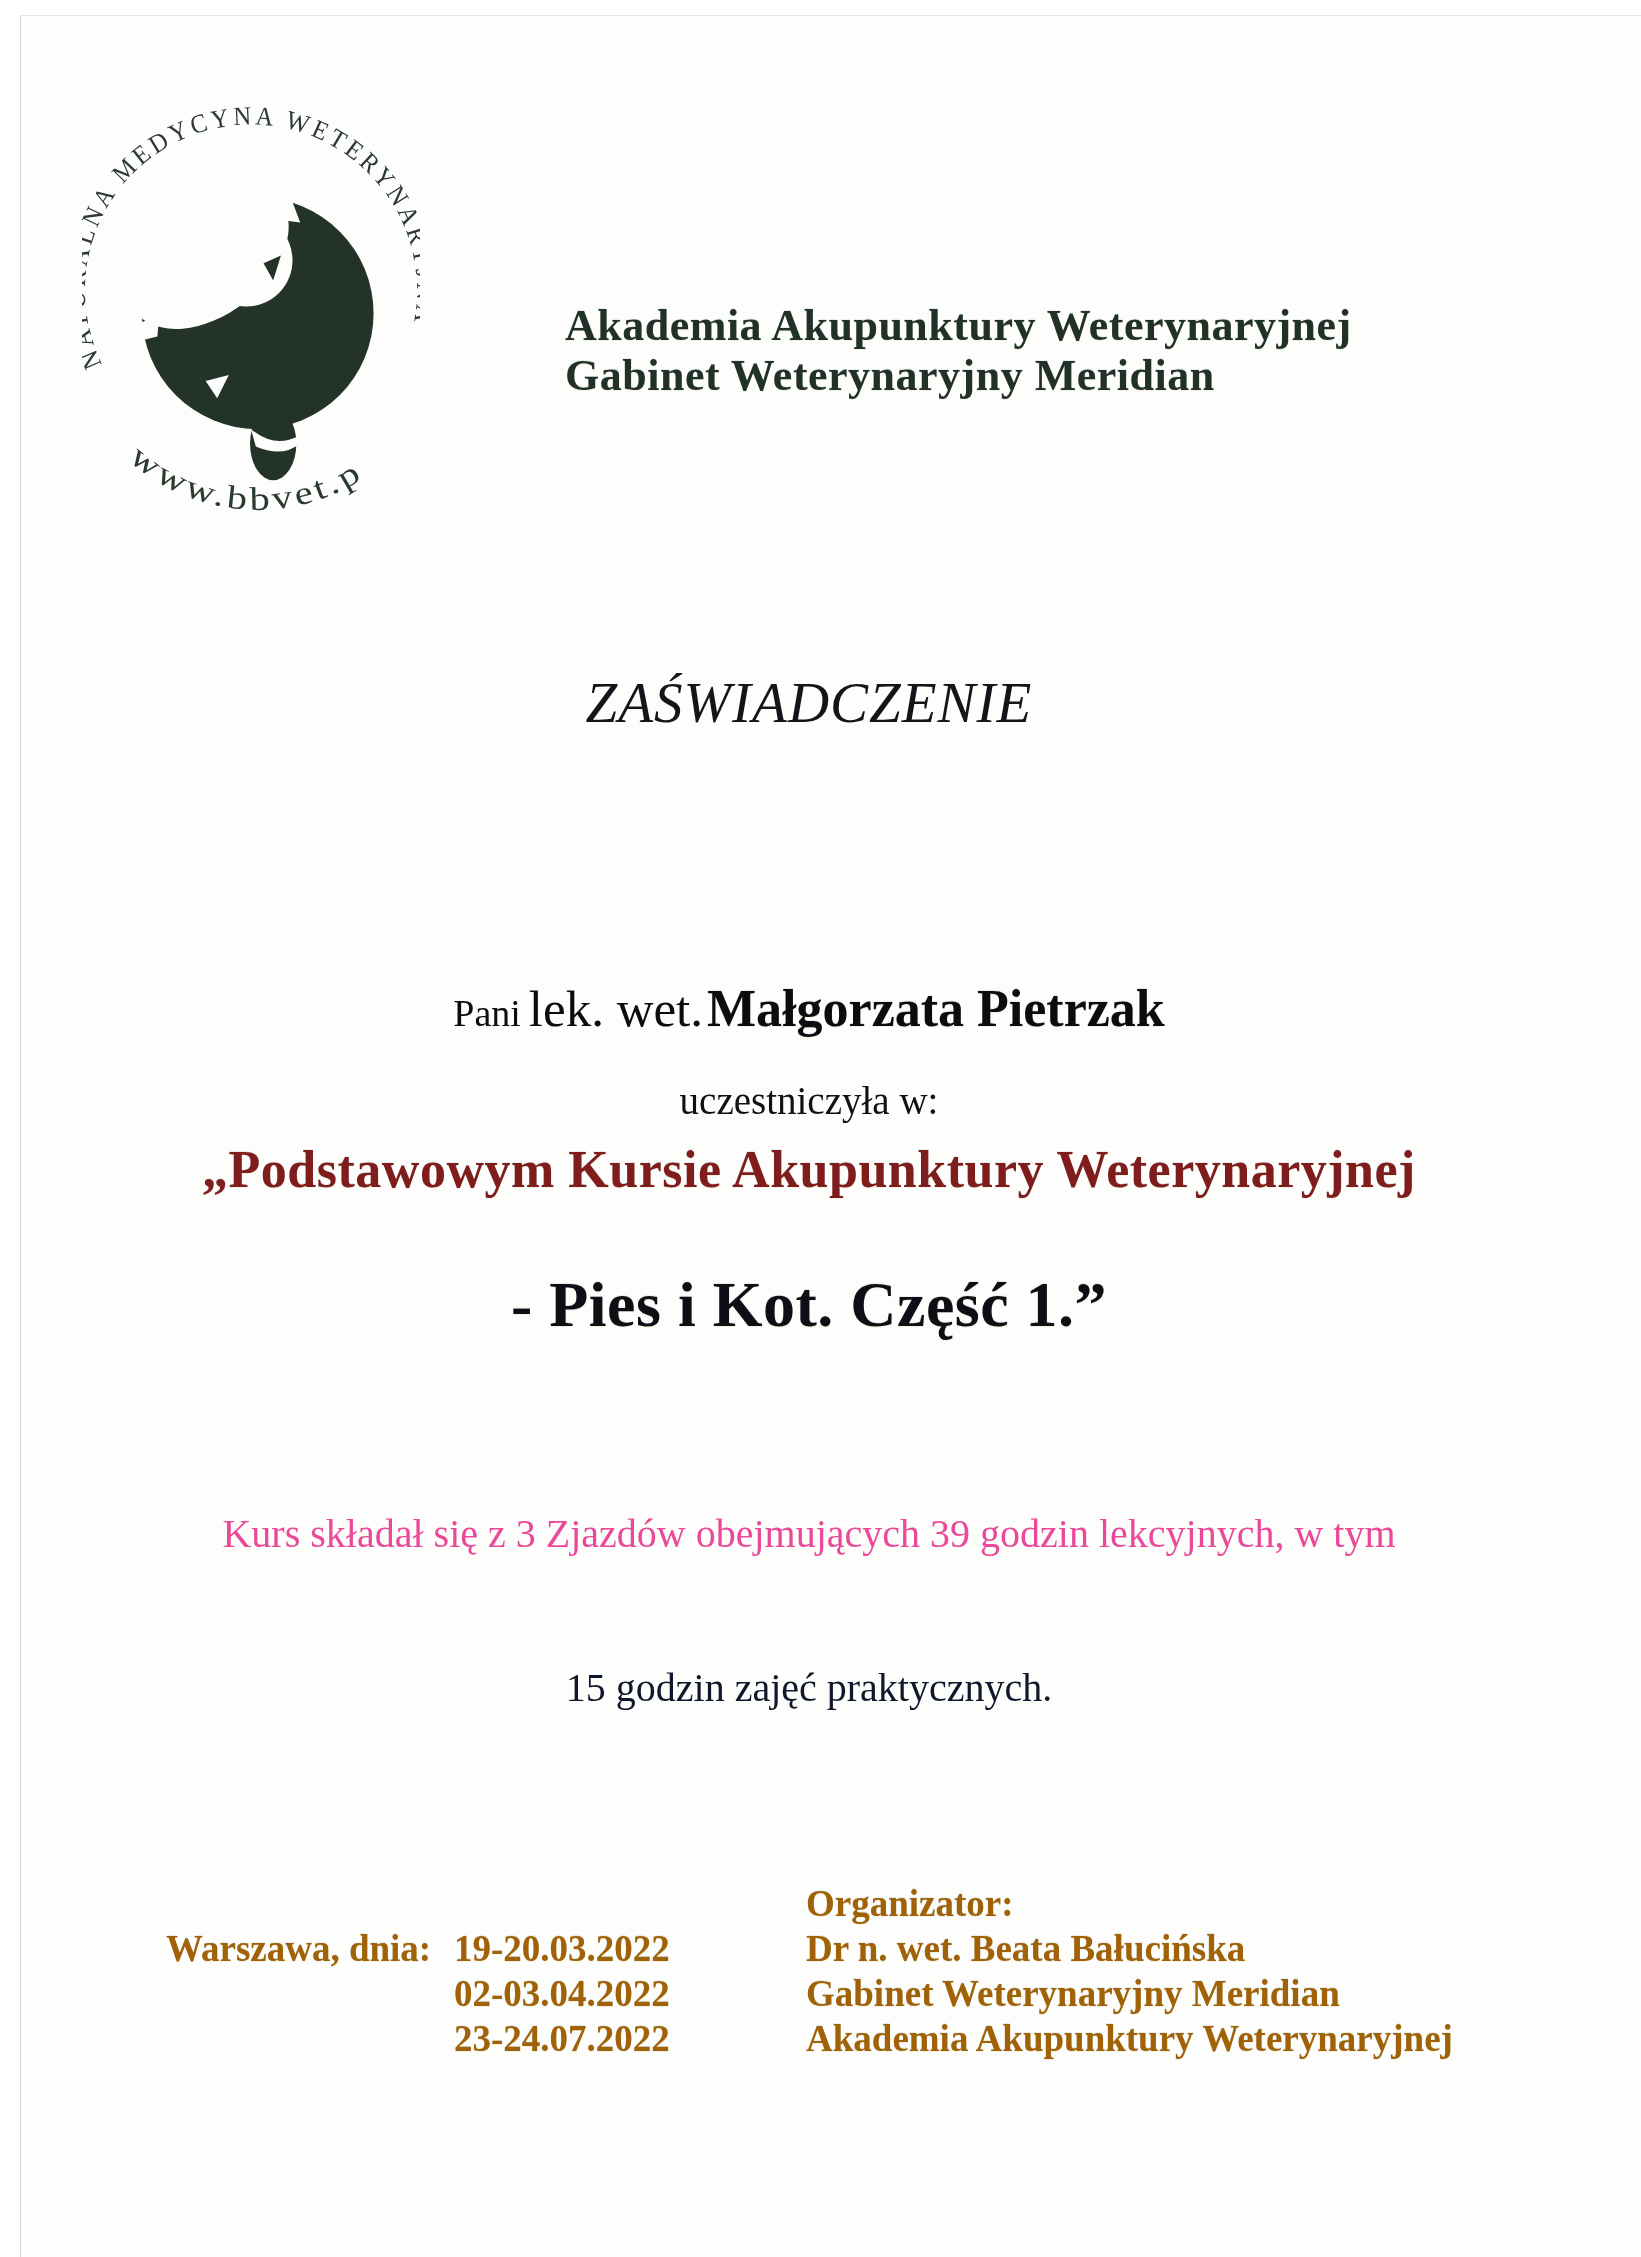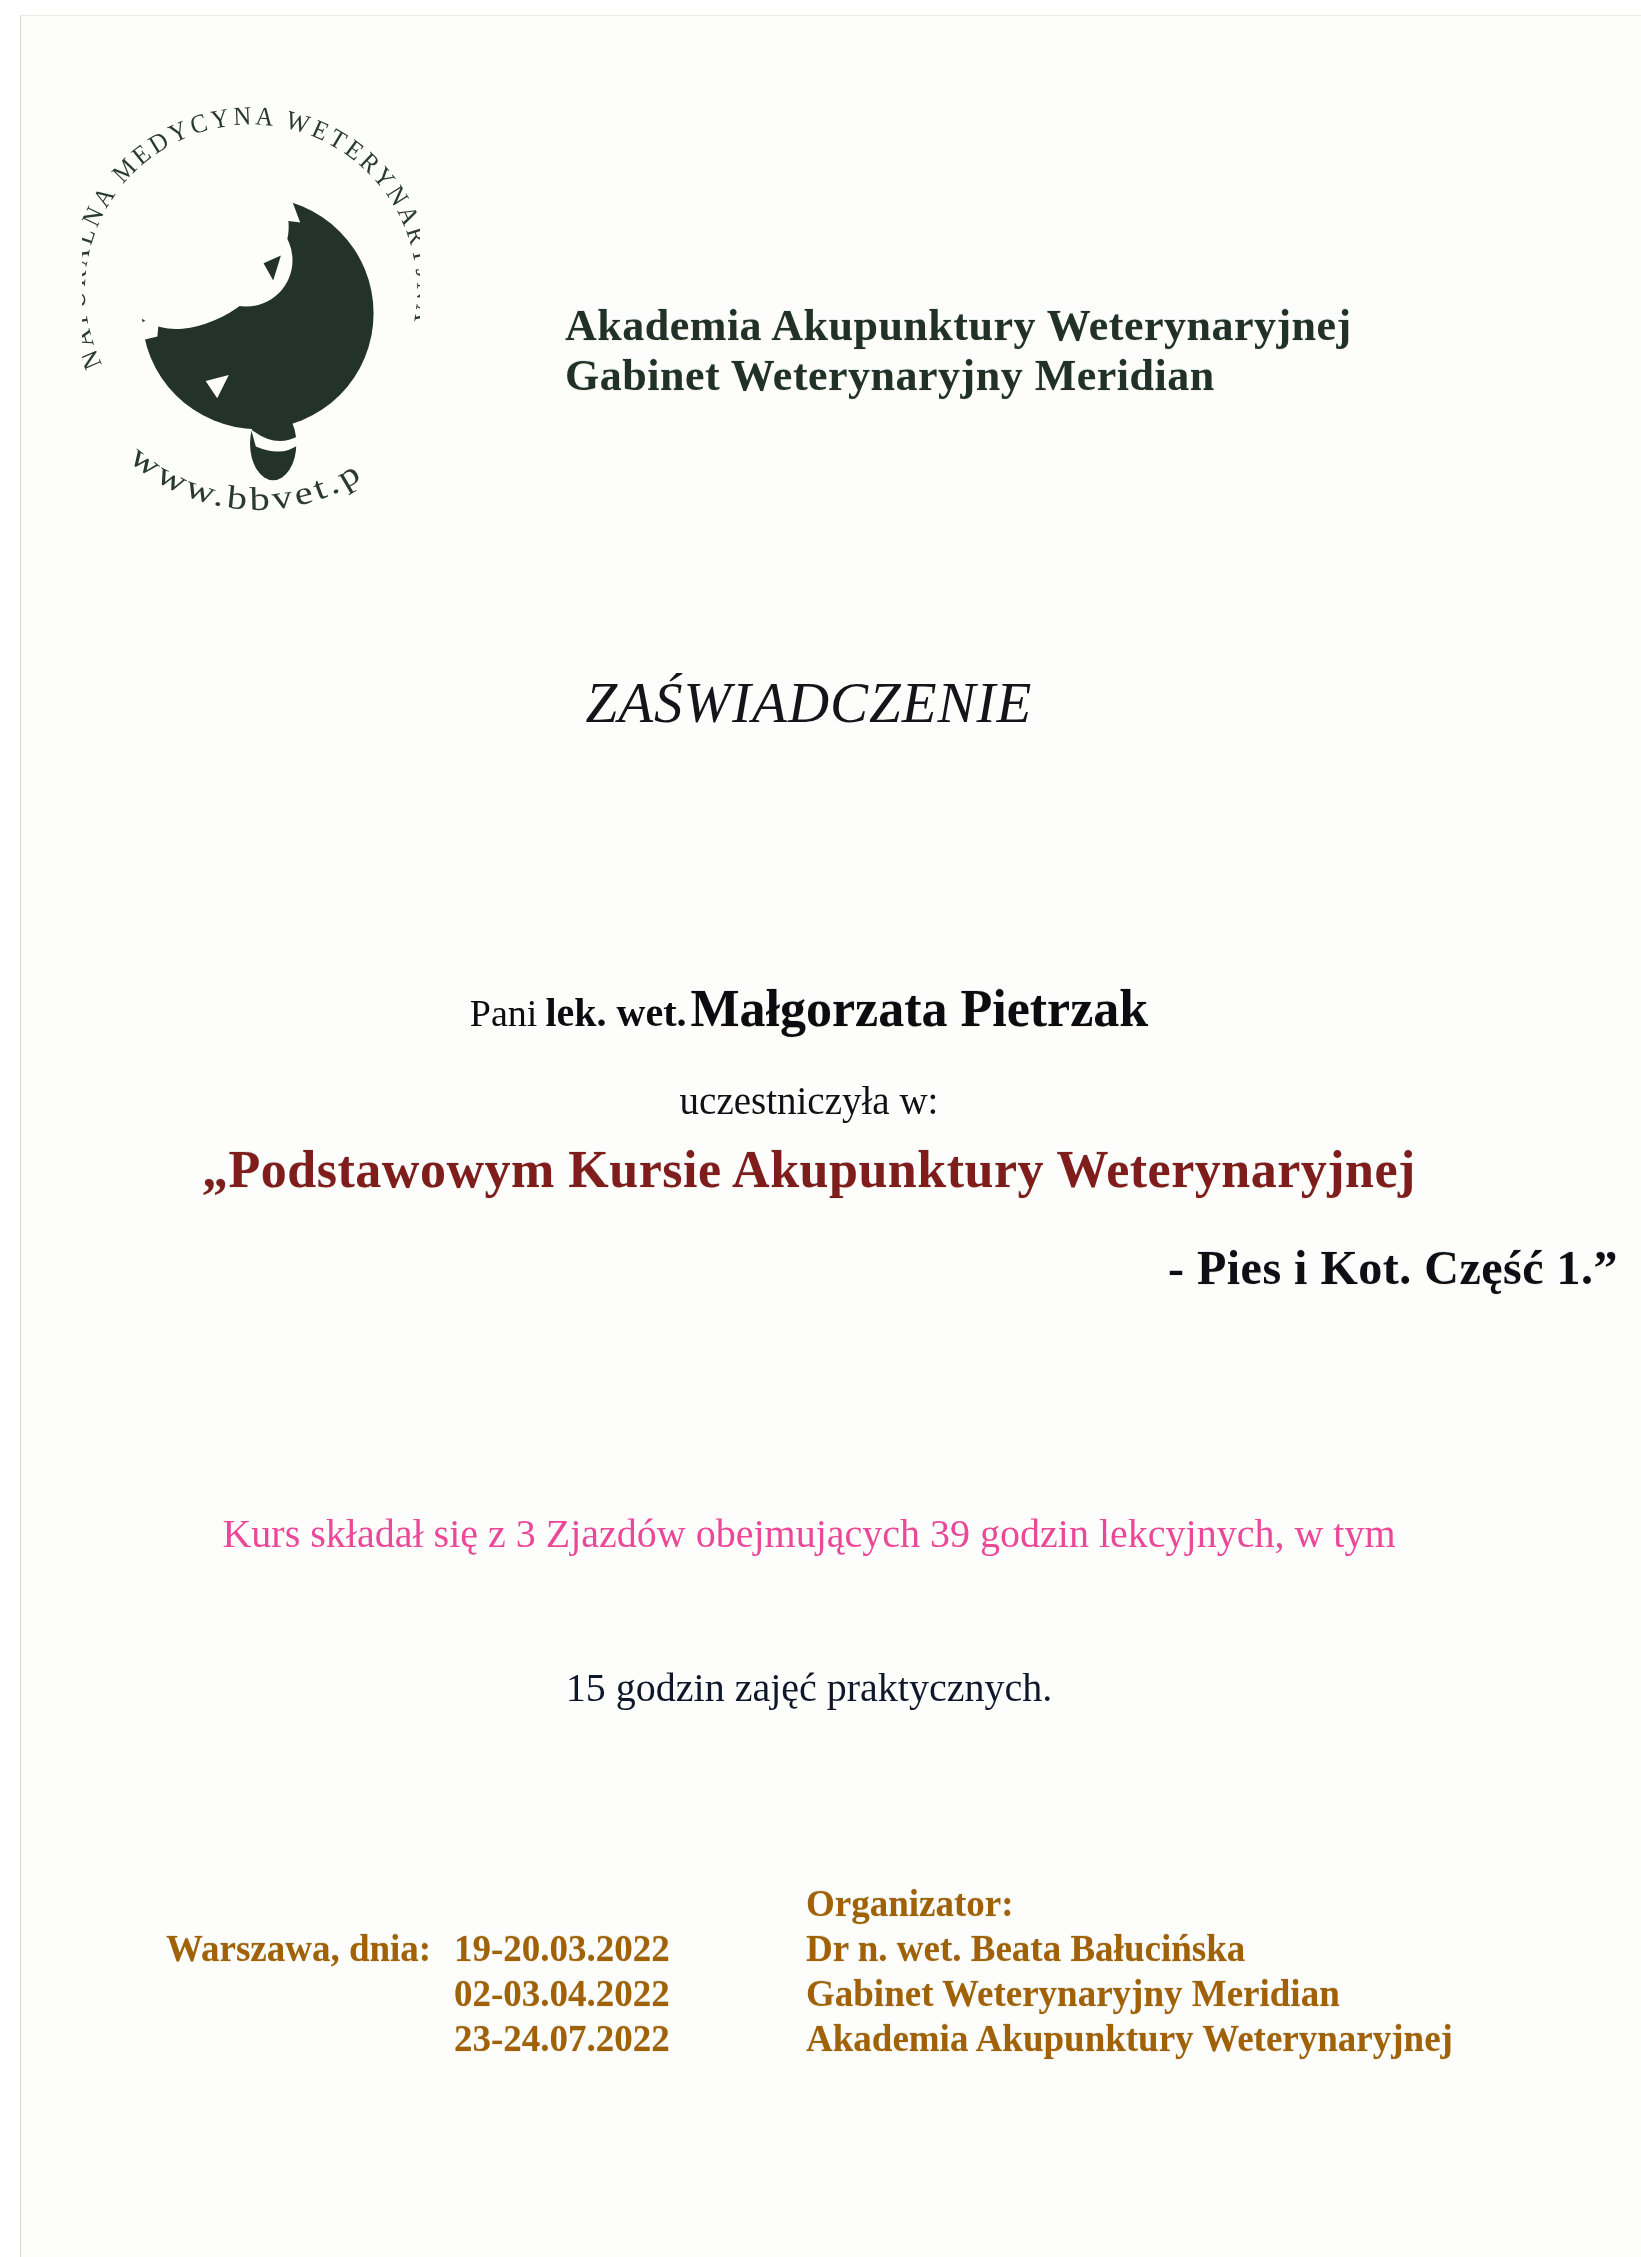--- a/index.html
+++ b/index.html
@@ -8,25 +8,25 @@
   .paper{position:absolute;left:20px;top:15.4px;right:0;bottom:0;background:#fdfdfb;
          border-left:1px solid #dcd8d2;border-top:1px solid #ece9e3;}
   .abs{position:absolute;}
   .centered{left:0;width:1618px;text-align:center;}
   .scan{text-shadow:0 -1.4px 0 rgba(90,160,190,.16), 0 1.4px 0 rgba(205,185,120,.18);}
   .header-block{left:565px;top:301px;font-size:44px;font-weight:bold;line-height:50px;
                 color:#223128;letter-spacing:0.5px;white-space:nowrap;}
   .doc-title{top:670px;font-size:57px;font-style:italic;color:#14141a;letter-spacing:1px;}
   .recipient{top:979px;color:#0b0b10;}
   .recipient .prefix{font-size:38px;}
-  .recipient .degree{font-size:40px;font-weight:bold;}
+  .recipient .degree{font-size:51px;font-weight:normal;}
   .recipient .name{font-size:52px;font-weight:bold;margin-top:30px;}
   .participation{top:1078px;font-size:39px;color:#101016;}
   .course-1{top:1140px;font-size:52px;font-weight:bold;color:#7f1d1d;letter-spacing:0.5px;}
-  .course-2{top:1240px;font-size:48px;font-weight:bold;color:#0e0e14;letter-spacing:0.5px;text-align:right;}
+  .course-2{top:1268px;font-size:64px;font-weight:bold;color:#0e0e14;letter-spacing:0.5px;}
   .para-1{top:1510px;font-size:40px;color:#ec4899;}
   .para-2{top:1664px;font-size:40px;color:#0f172a;}
   .footer-text{font-size:37px;font-weight:bold;color:#a16207;line-height:45px;white-space:nowrap;}
   .place{left:166px;top:1926px;}
   .dates{left:454px;top:1926px;}
   .org{left:806px;top:1881px;}
   .logo-box{left:82px;top:101px;width:338px;height:415px;}
 </style>
 </head>
 <body>

